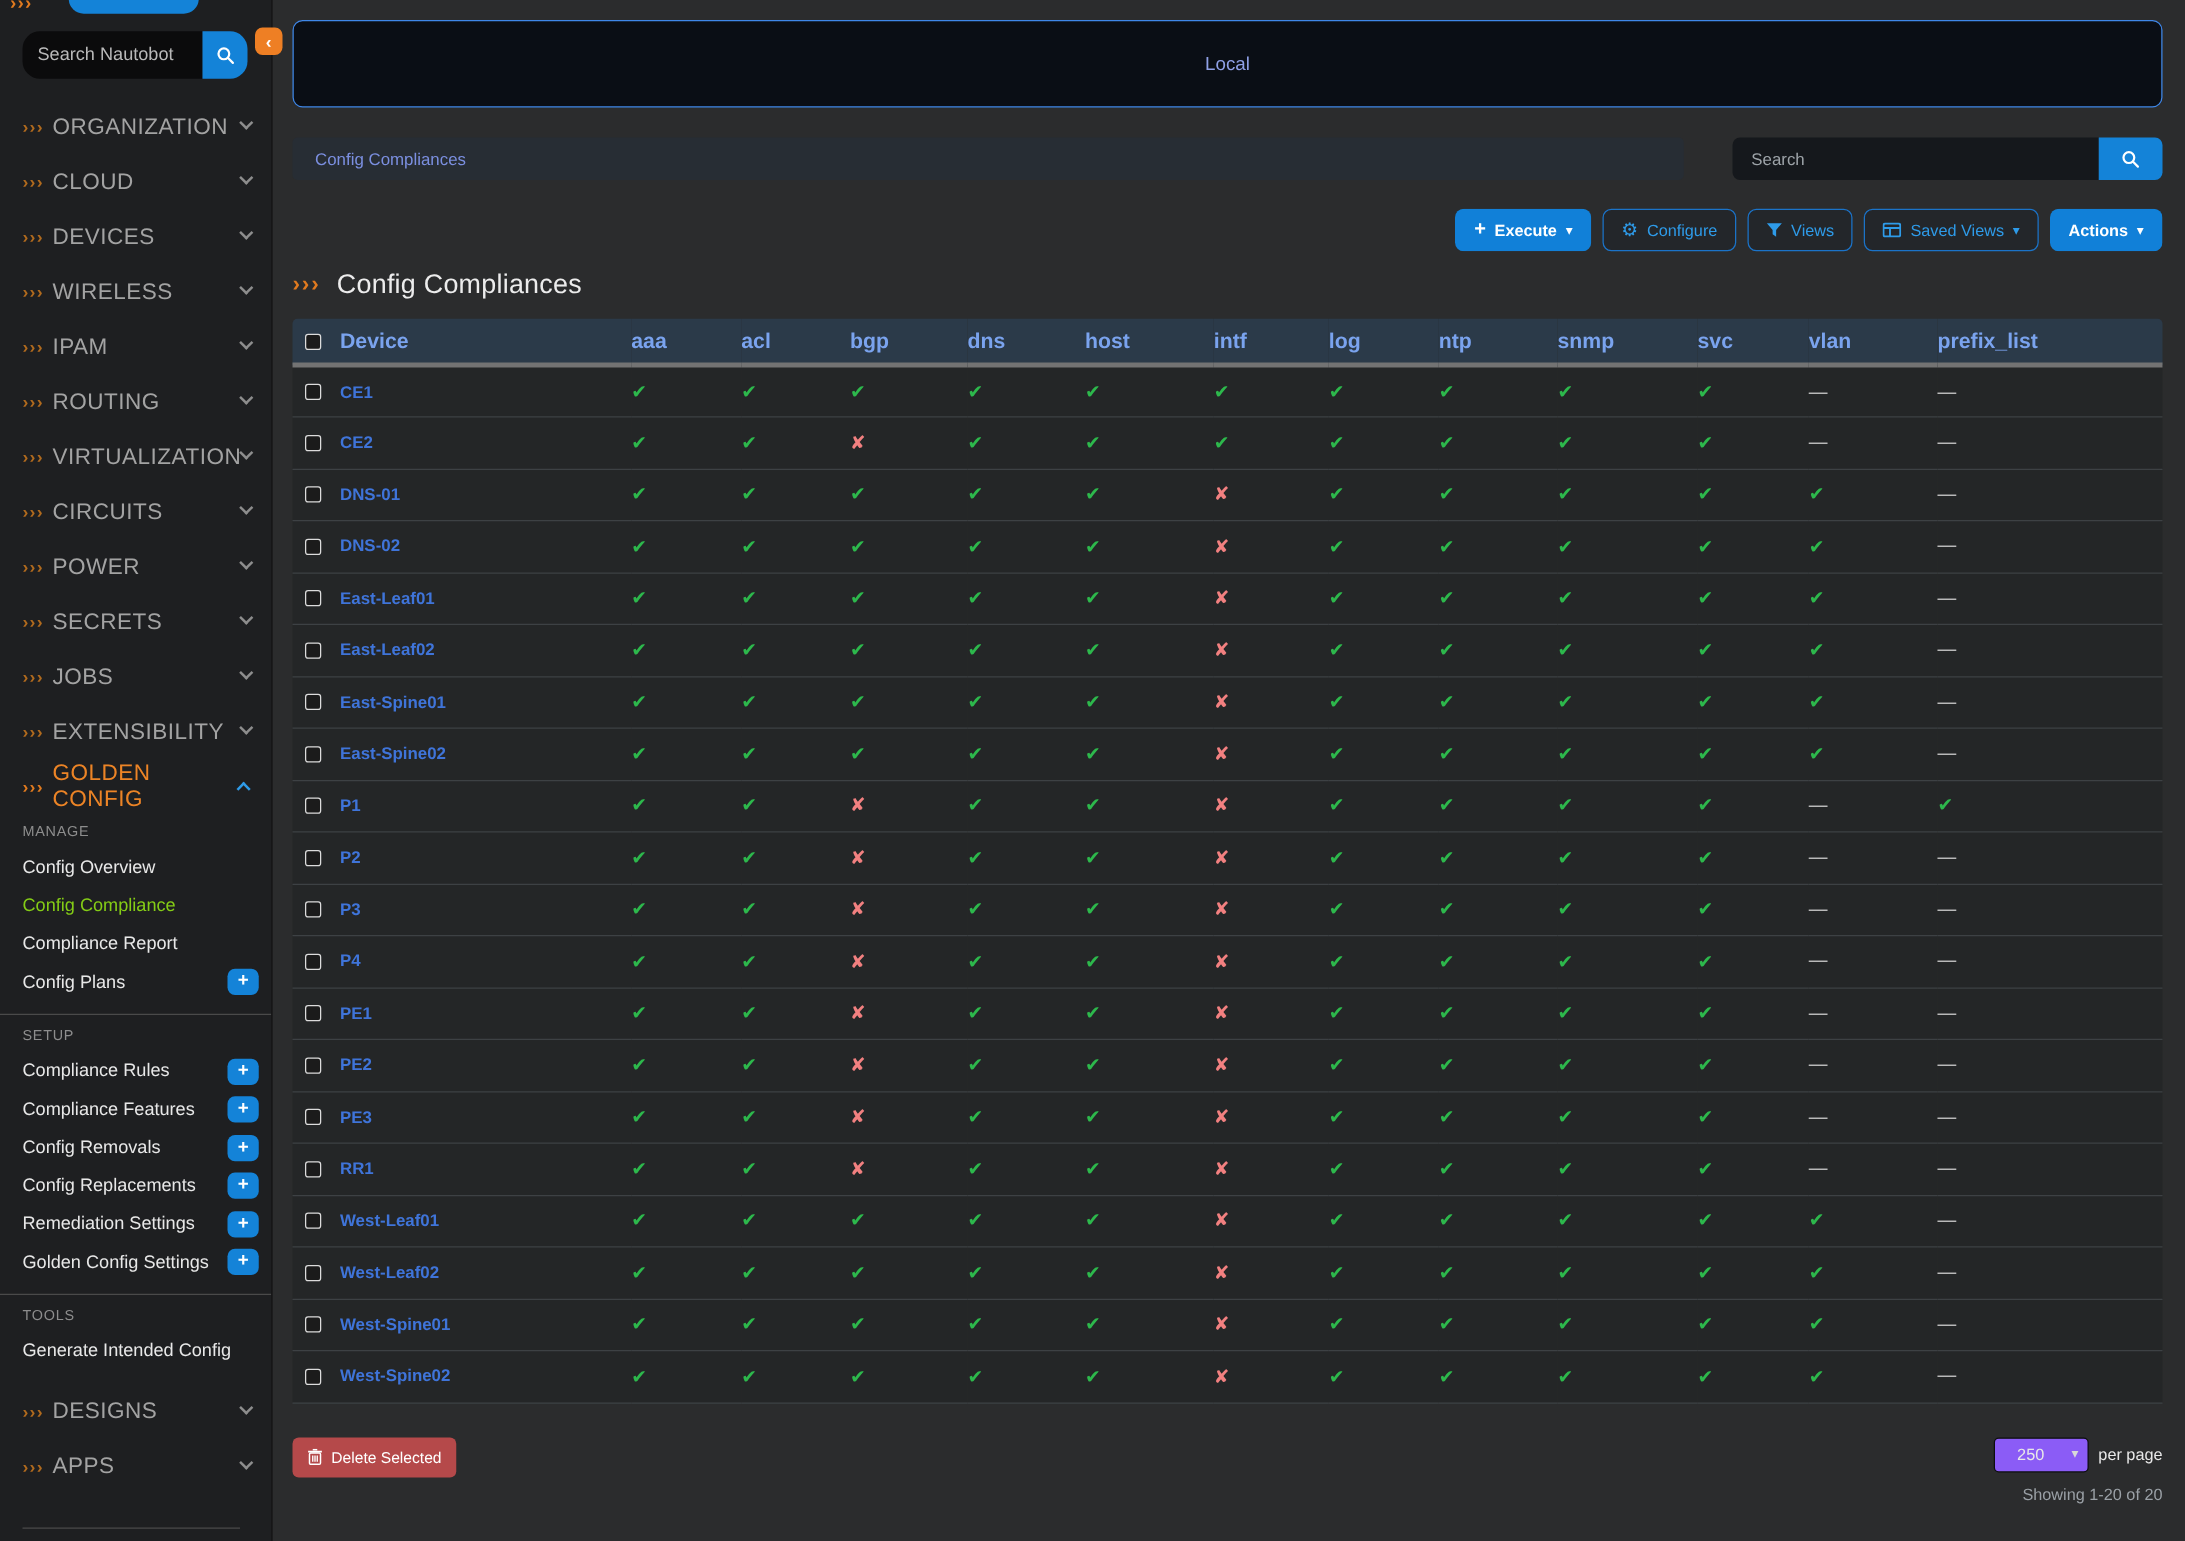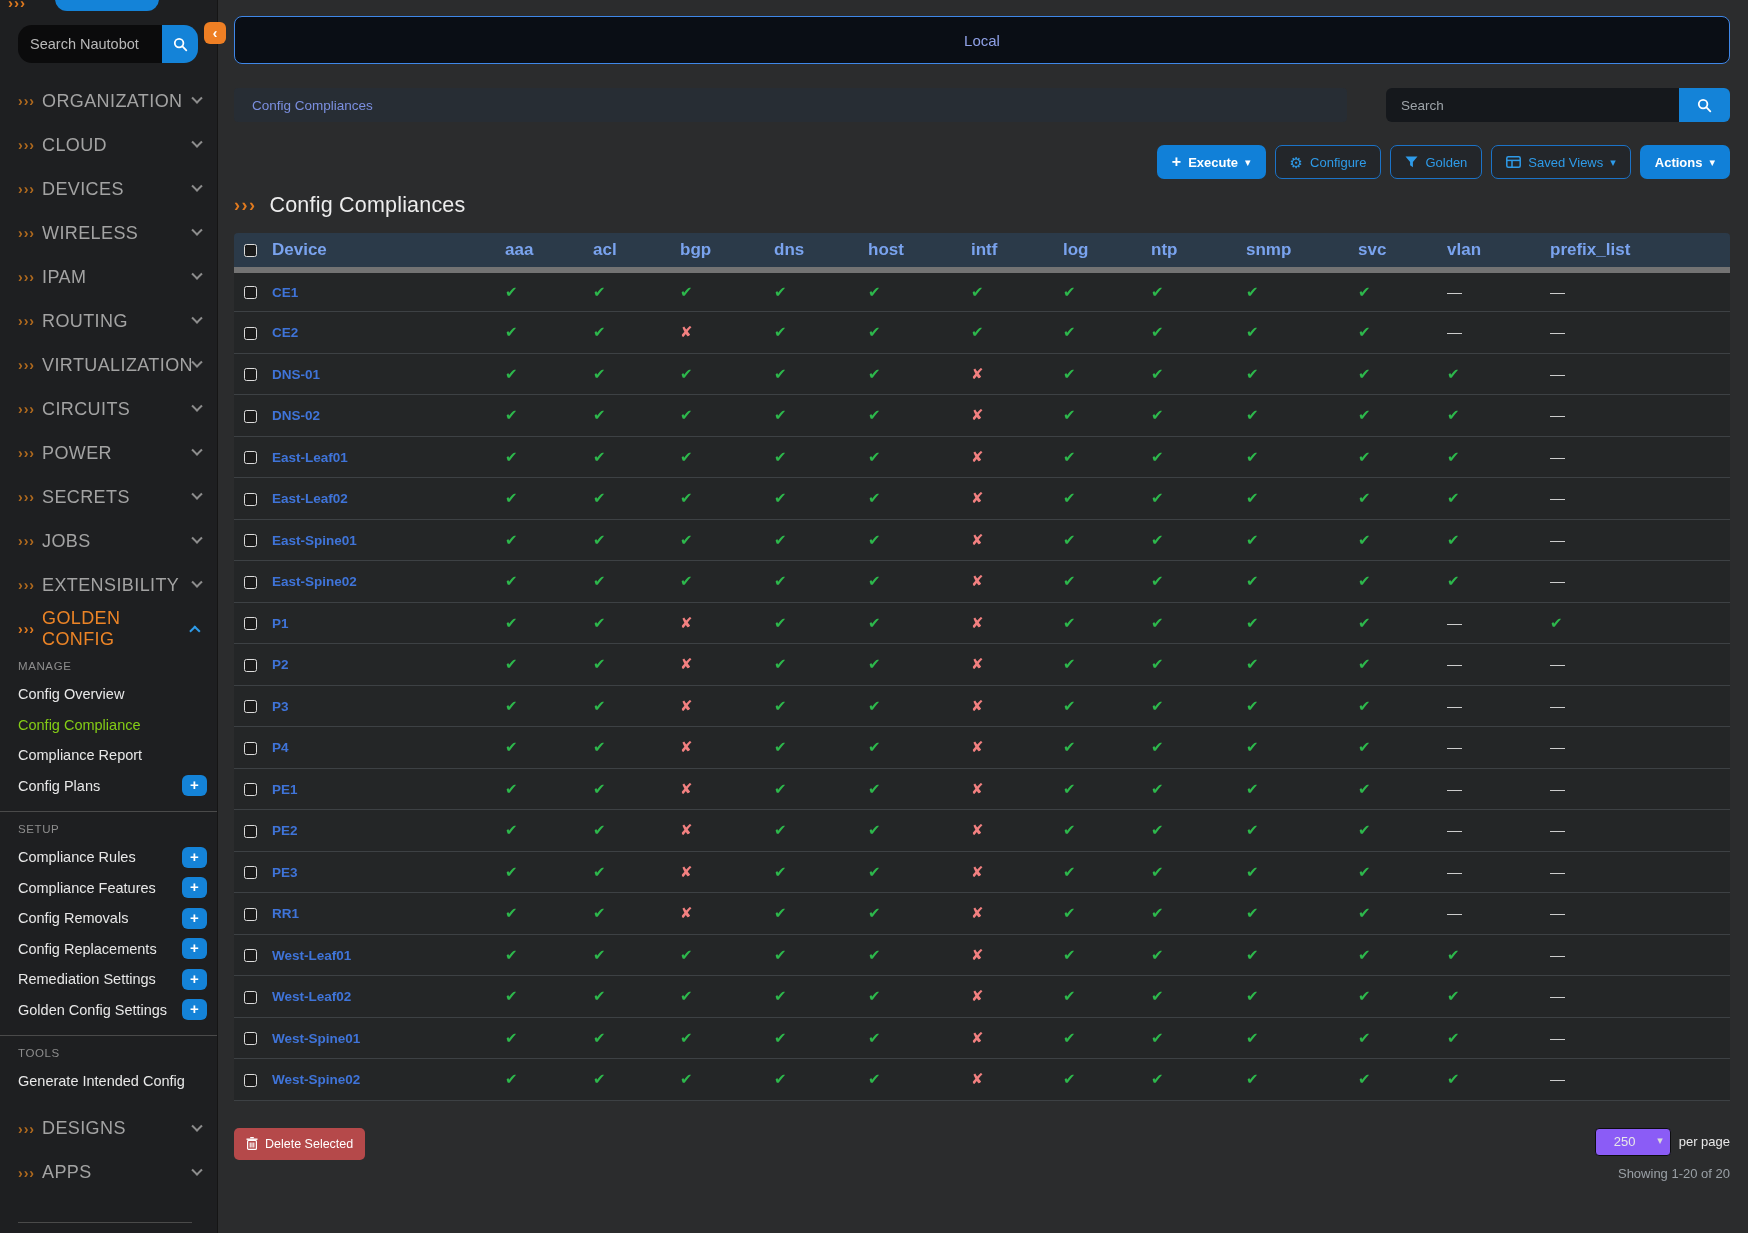--- a/index.html
+++ b/index.html
@@ -48,21 +48,21 @@
   .side-sub.active .side-sub-label { color:#84cc16; }
   .add-btn {
     width:25px; height:21px; background:#1483d8; border-radius:6px; color:#fff;
     font-weight:bold; font-size:15px; line-height:19px; text-align:center; cursor:pointer; flex:0 0 25px;
   }
   .side-divider { border-top:1px solid #4a4a4a; margin:10px 0 2px 0; }
   .side-bottom-line { position:absolute; bottom:10px; left:18px; right:25px; border-top:1px solid #4a4a4a; }
   
   .main { flex:1; padding:16px 18px 0 16px; background:#2b2c2d; }
   .banner {
-    height:48px; border:1px solid #3f87e8; border-radius:8px; background:#0a0e15;
+    height:70px; border:1px solid #3f87e8; border-radius:8px; background:#0a0e15;
     display:flex; align-items:center; justify-content:center;
   }
   .banner-text { color:#8fa0e6; font-size:15px; }
   .bar-row { display:flex; margin-top:24px; height:34px; }
   .breadcrumb-bar {
     flex:1; background:#272d34; border-radius:4px; display:flex; align-items:center; padding-left:18px;
   }
   .breadcrumb-text { color:#7b8fe0; font-size:13.5px; cursor:pointer; }
   .bar-spacer { width:39px; flex:0 0 39px; }
   .main-search { display:flex; width:344px; flex:0 0 344px; }
@@ -90,21 +90,21 @@
   .page-title { color:#ececec; font-size:21.5px; font-weight:500; letter-spacing:.2px; }
   
   table.tbl { width:100%; border-collapse:collapse; table-layout:fixed; margin-top:12px; }
   .tbl thead th {
     background:#2b3a49; color:#7aa3ee; font-size:17px; font-weight:bold; text-align:left;
     height:37px; padding:0; cursor:pointer;
   }
   .tbl thead th:first-child { border-radius:4px 0 0 0; }
   .tbl thead th:last-child { border-radius:0 4px 0 0; }
   .tbl td { height:41.5px; background:#242627; border-bottom:1px solid #3d4144; padding:0; }
-  .tbl tr.data-row:first-child td { border-top:6px solid #737373; }
+  .tbl tr.data-row:first-child td { border-top:4px solid #737373; }
   .col-cb-cell { padding-left:10px !important; }
   .cb {
     display:inline-block; width:13px; height:13px; background:#1b1b1b;
     border:1.5px solid #dcdcdc; border-radius:2.5px; vertical-align:middle; cursor:pointer;
   }
   .dev-link { color:#3f74d9; font-weight:bold; font-size:13.5px; cursor:pointer; }
   .st { font-size:15px; font-weight:bold; }
   .st-pass { color:#2db84c; }
   .st-fail { color:#f28080; }
   .st-na { color:#cccccc; font-weight:normal; }
@@ -311,21 +311,21 @@
     <button class="btn btn-outline">
       <span class="gear-glyph">⚙</span>
       <span>Configure</span>
     </button>
     <button class="btn btn-outline">
       <span>
         <svg width="13" height="12" viewBox="0 0 13 12">
             <path d="M0.5 0.5 h12 l-4.6 5.4 v5.4 l-2.8 -2 v-3.4 z" fill="#2e9be9"></path>
           </svg>
       </span>
-      <span>Golden</span>
+      <span>Views</span>
     </button>
     <button class="btn btn-outline">
       <span>
         <svg width="15" height="12" viewBox="0 0 15 12">
             <rect x="0.8" y="0.8" width="13.4" height="10.4" rx="1.5" fill="none" stroke="#2e9be9" stroke-width="1.5"></rect>
             <line x1="0.8" y1="4.4" x2="14.2" y2="4.4" stroke="#2e9be9" stroke-width="1.5"></line>
             <line x1="6" y1="4.4" x2="6" y2="11" stroke="#2e9be9" stroke-width="1.5"></line>
           </svg>
       </span>
       <span>Saved Views</span>

